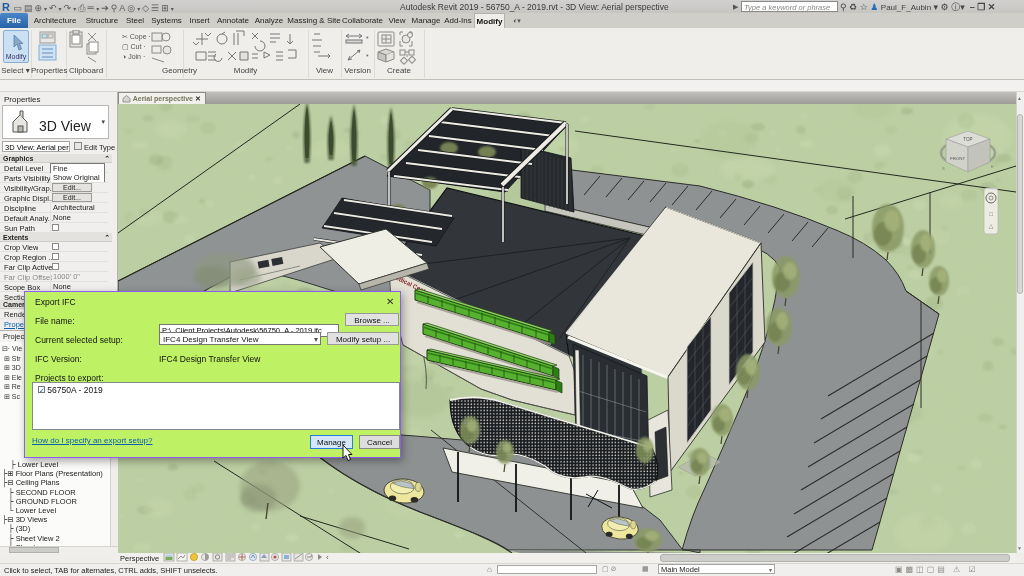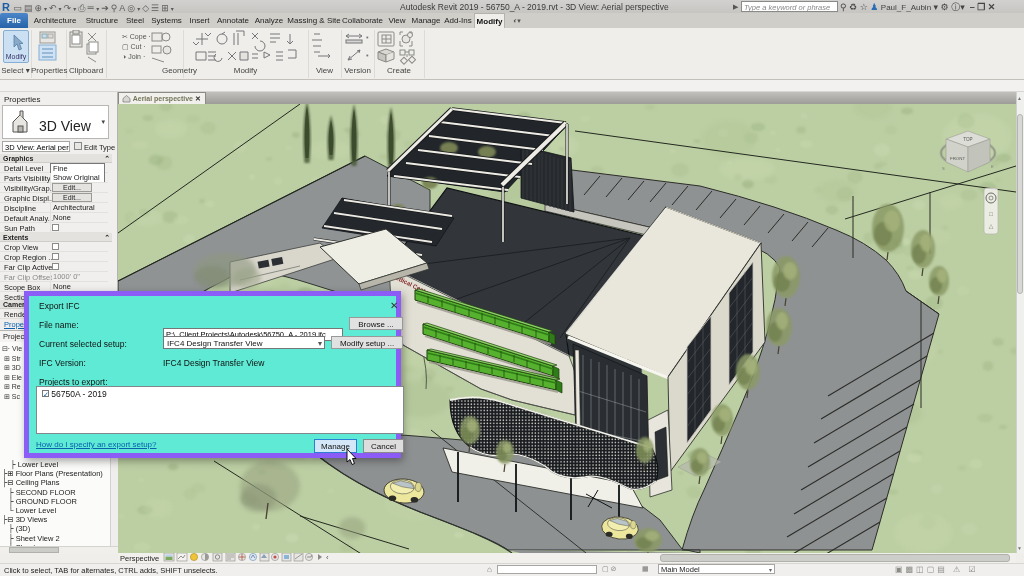--- a/index.html
+++ b/index.html
@@ -37,21 +37,21 @@
 #vscroll{left:1016px;top:92px;width:8px;height:461px;background:#f0f0ee;border-left:1px solid #d0d0cc;}
 #vthumb{left:1017px;top:114px;width:6px;height:180px;background:#d8d8d4;border:1px solid #b5b5b1;border-radius:3px;}
 #hscrollrow{left:118px;top:553px;width:898px;height:10px;background:#f1f0ec;}
 #hthumb{left:660px;top:554px;width:350px;height:8px;background:#cdcdc9;border:1px solid #b0b0ac;border-radius:3px;}
 #viewbar{left:120px;top:553px;height:10px;font-size:7.5px;color:#222;white-space:nowrap;}
 #pbscroll{left:0;top:546px;width:118px;height:8px;background:#f0efec;border-top:1px solid #d5d3cf;}
 #pbthumb{left:9px;top:547px;width:50px;height:6px;background:#cbcbc7;border:1px solid #b0b0ac;}
 
 #statusbar{left:0;top:563px;width:1024px;height:13px;background:#f0efed;border-top:1px solid #d8d6d2;font-size:7.5px;color:#222;}
 
-#dlg{left:24px;top:291px;width:377px;height:167px;background:#5eead4;border:5px solid #8b5cf6;box-shadow:2px 3px 8px rgba(0,0,0,.35);font-size:8.5px;color:#111;}
+#dlg{left:24px;top:291px;width:377px;height:167px;background:#bef264;border:1px solid #8b5cf6;box-shadow:2px 3px 8px rgba(0,0,0,.35);font-size:8.5px;color:#111;}
 #dlg .lbl{position:absolute;white-space:nowrap;}
 .dbtn{position:absolute;background:#e1e1e1;border:1px solid #999;text-align:center;font-size:8px;padding-top:2px;}
 #dlg input{position:absolute;border:1px solid #767676;background:#fff;font-size:7.5px;font-family:"Liberation Sans",sans-serif;padding:0 2px;}
 </style></head>
 <body>
 <div id="app">
 
 <div class="abs" id="scenewrap" style="left:118px;top:104px;width:898px;height:449px;overflow:hidden;background:#bccfa5;">
 <svg width="898" height="449" viewBox="118 104 898 449" style="position:absolute;left:0;top:0;">
 <defs>

